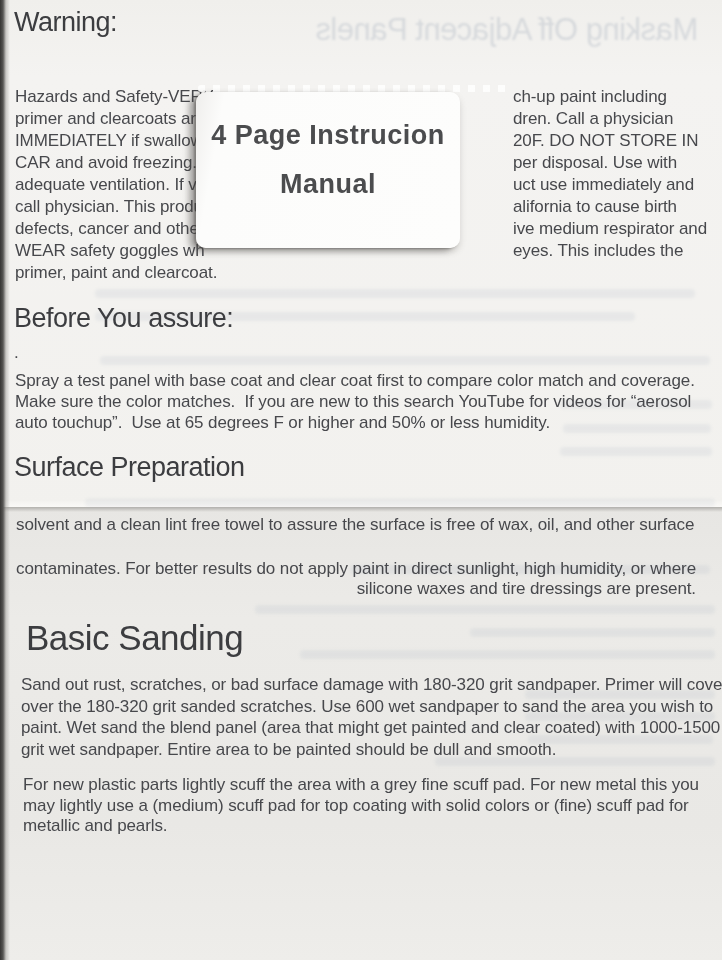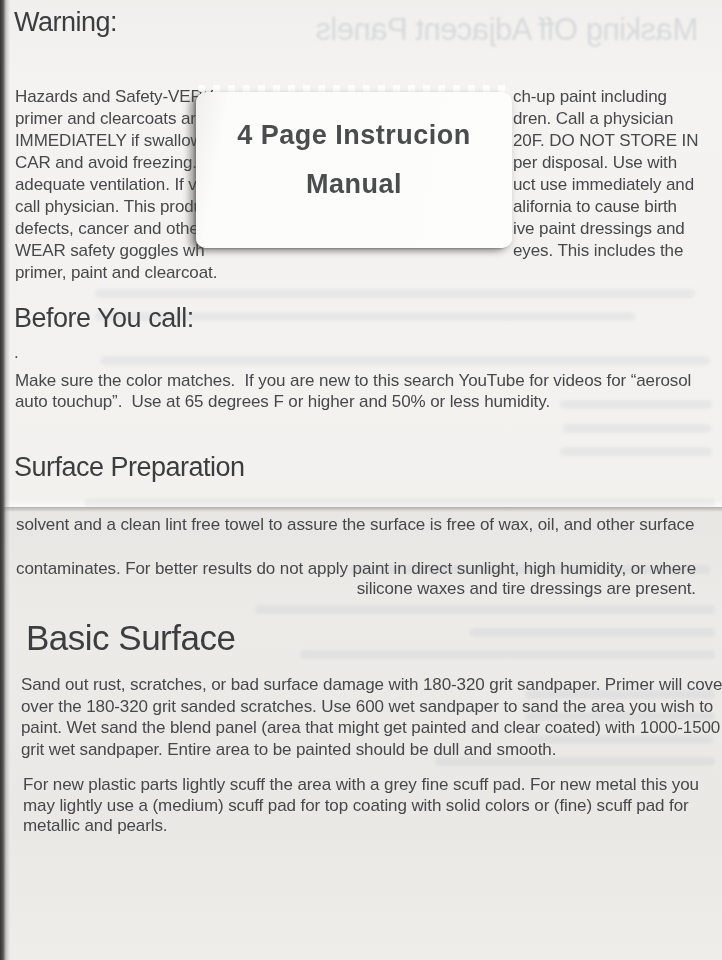--- a/index.html
+++ b/index.html
@@ -42,21 +42,21 @@
   .textblock{position:absolute;z-index:3;}
   .it{font-style:italic;}
 
   
   .perf{
     position:absolute;left:198px;top:85px;width:312px;height:7px;z-index:4;
     background:repeating-linear-gradient(to right,rgba(253,253,252,.95) 0 7px,rgba(213,211,207,0) 7px 15px);
     filter:blur(.4px);border-radius:3px;
   }
   .label{
-    position:absolute;left:196px;top:92px;width:316px;height:156px;z-index:5;
+    position:absolute;left:196px;top:92px;width:264px;height:156px;z-index:5;
     background:linear-gradient(100deg,#efeeec 0%,#fcfcfb 10%,#fdfdfc 100%);
     border-radius:10px;
     box-shadow:-7px 3px 6px rgba(66,64,61,.42),-2px 1px 2px rgba(66,64,61,.35),0 4px 6px rgba(95,92,88,.22);
     display:flex;flex-direction:column;align-items:center;justify-content:center;
     gap:18px;transform:translateY(0);
   }
   .label-line{
     font-size:27px;font-weight:bold;color:#4b4c4e;
     letter-spacing:.5px;white-space:pre;transform:translateY(-10px);
   }
@@ -113,47 +113,48 @@
     <div class="line">primer, paint and clearcoat.</div>
   </div>
 
   <div class="textblock" style="left:513px;top:86px;">
     <div class="line">ch-up paint including</div>
     <div class="line">dren. Call a physician</div>
     <div class="line">20F. DO NOT STORE IN</div>
     <div class="line">per disposal. Use with</div>
     <div class="line">uct use immediately and</div>
     <div class="line">alifornia to cause birth</div>
-    <div class="line">ive paint dressings and</div>
+    <div class="line">ive medium respirator and</div>
     <div class="line">eyes. This includes the</div>
   </div>
 
   <div class="perf"></div>
   <div class="label">
     <div class="label-line">4 Page Instrucion</div>
     <div class="label-line">Manual</div>
   </div>
 
-  <div class="h" style="left:14px;top:303px;">Before You call:</div>
+  <div class="h" style="left:14px;top:303px;">Before You assure:</div>
   <div class="textblock" style="left:14px;top:342px;">
     <span class="line">.</span>
   </div>
   <div class="textblock" style="left:15px;top:370px;">
+    <div class="line" style="line-height:21px;">Spray a test panel with base coat and clear coat first to compare color match and coverage.</div>
     <div class="line" style="line-height:21px;">Make sure the color matches.  If you are new to this search YouTube for videos for “aerosol</div>
     <div class="line" style="line-height:21px;">auto touchup”.  Use at 65 degrees F or higher and 50% or less humidity.</div>
   </div>
 
   <div class="h" style="left:14px;top:452px;">Surface Preparation</div>
   <div class="textblock" style="left:16px;top:515px;">
     <div class="line" style="line-height:20px;">solvent and a clean lint free towel to assure the surface is free of wax, oil, and other surface</div>
     <div class="line" style="line-height:20px;margin-top:24px;">contaminates. For better results do not apply paint in direct sunlight, high humidity, or where</div>
     <div class="line" style="line-height:20px;text-align:right;">silicone waxes and tire dressings are present.</div>
   </div>
 
-  <div class="h" style="left:26px;top:618px;font-size:35px;">Basic Surface</div>
+  <div class="h" style="left:26px;top:618px;font-size:35px;">Basic Sanding</div>
   <div class="textblock" style="left:21px;top:674px;">
     <div class="line" style="line-height:21.5px;">Sand out rust, scratches, or bad surface damage with 180-320 grit sandpaper. Primer will cover</div>
     <div class="line" style="line-height:21.5px;">over the 180-320 grit sanded scratches. Use 600 wet sandpaper to sand the area you wish to</div>
     <div class="line" style="line-height:21.5px;">paint. Wet sand the blend panel (area that might get painted and clear coated) with 1000-1500</div>
     <div class="line" style="line-height:21.5px;">grit wet sandpaper. Entire area to be painted should be dull and smooth.</div>
   </div>
   <div class="textblock" style="left:23px;top:775px;">
     <div class="line" style="line-height:20.5px;">For new plastic parts lightly scuff the area with a grey fine scuff pad. For new metal this you</div>
     <div class="line" style="line-height:20.5px;">may lightly use a (medium) scuff pad for top coating with solid colors or (fine) scuff pad for</div>
     <div class="line" style="line-height:20.5px;">metallic and pearls.</div>

